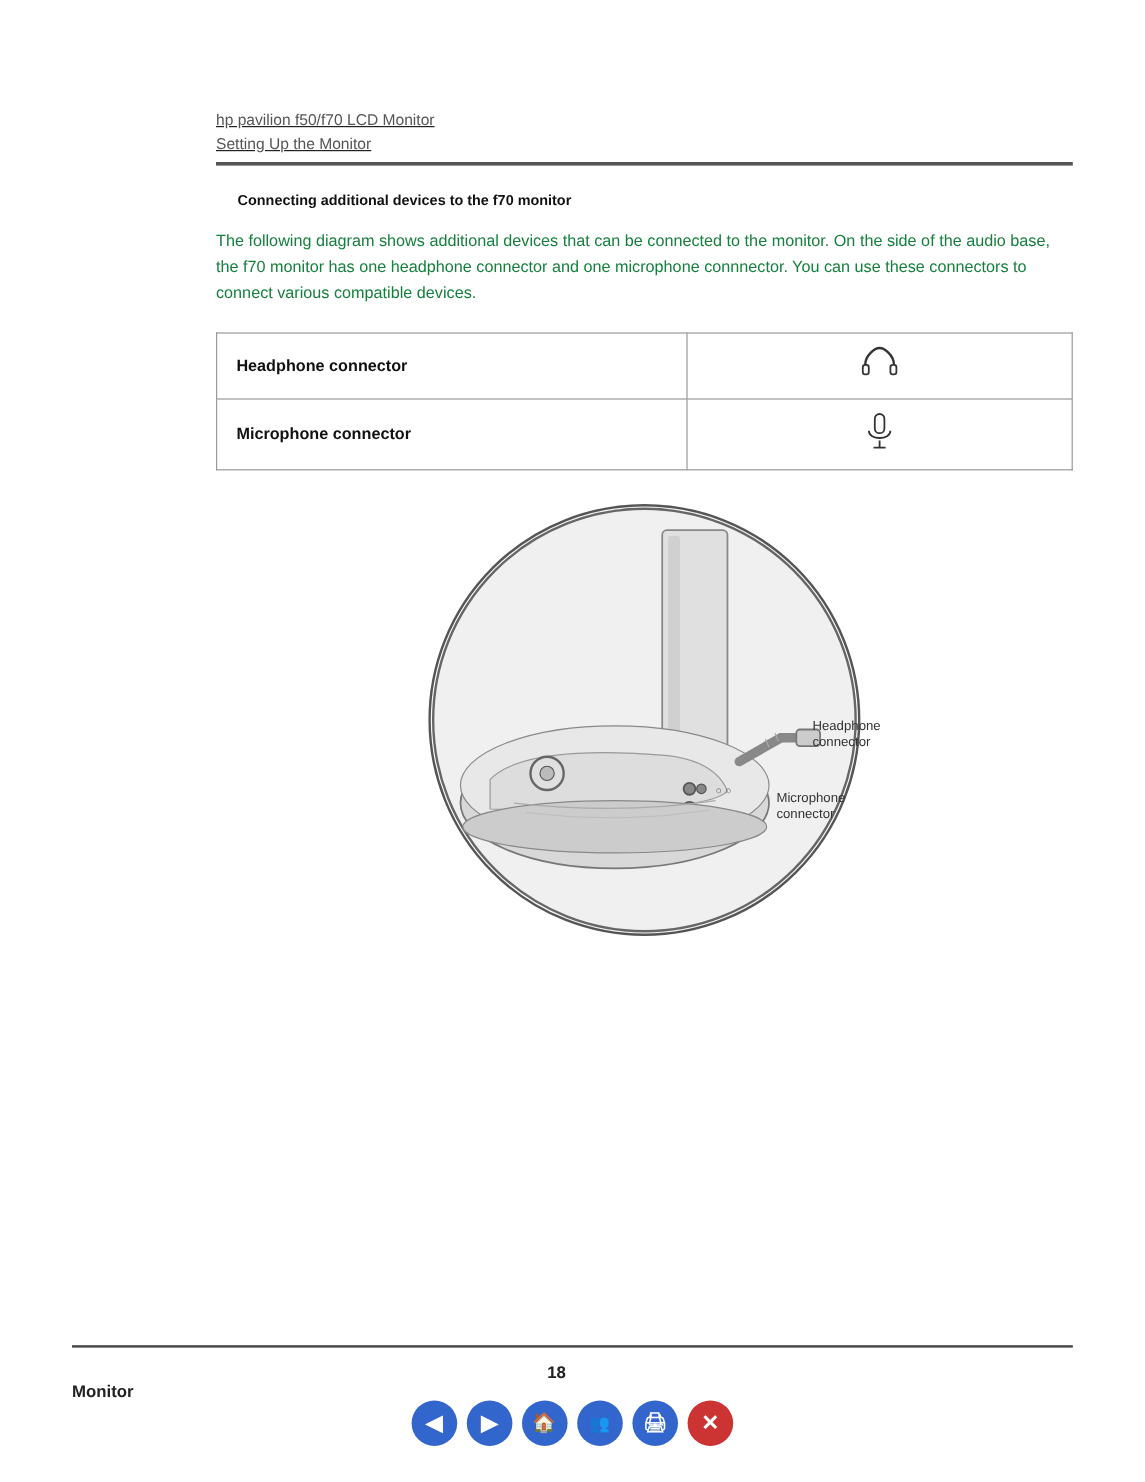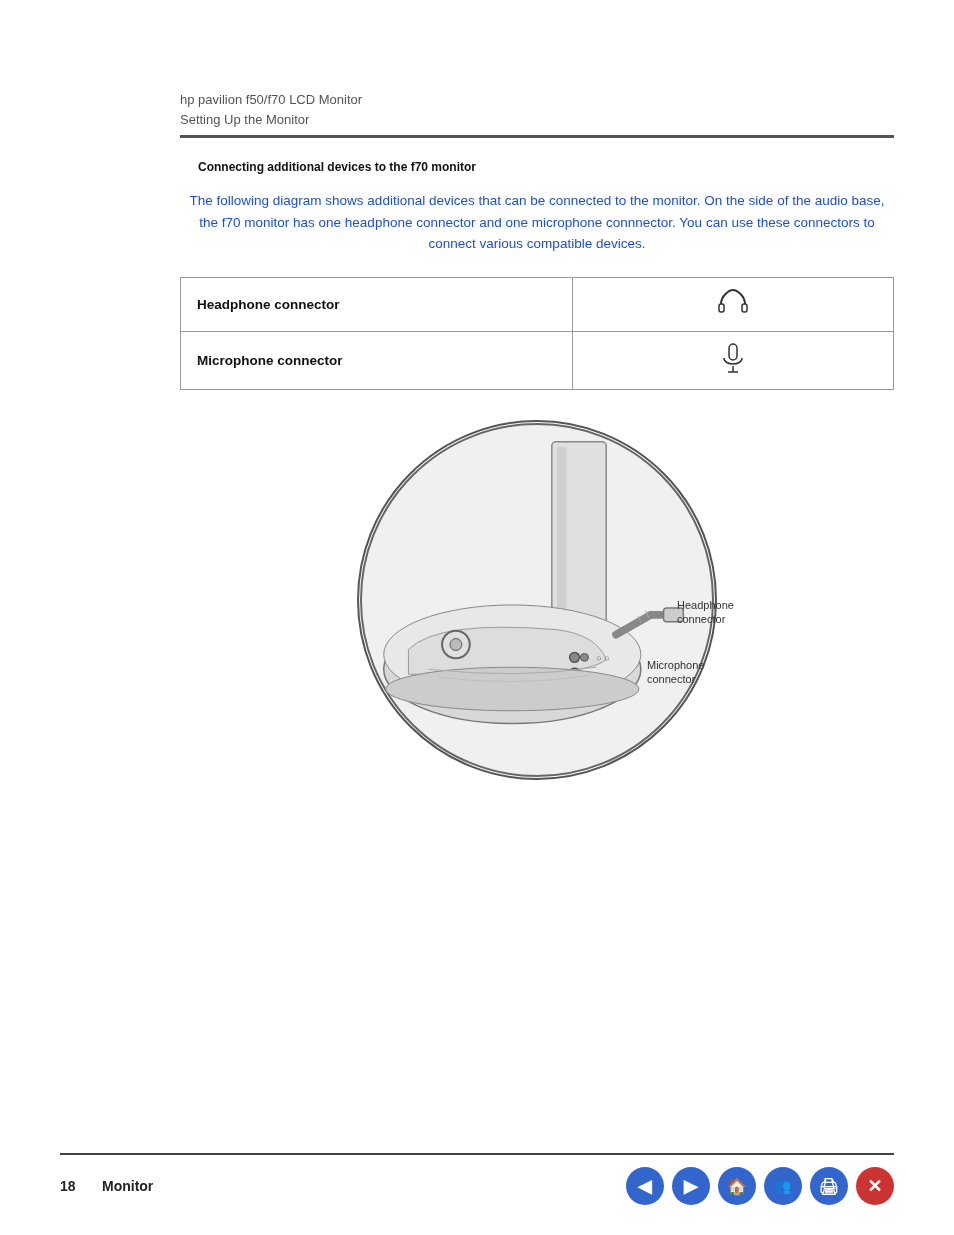--- a/index.html
+++ b/index.html
@@ -21,20 +21,21 @@
       position: relative;
       padding: 0;
     }
 
     
     .header {
       position: absolute;
       top: 90px;
       left: 180px;
       right: 60px;
+      text-decoration: underline;
     }
 
     .header-title-small {
       font-size: 13px;
       color: #555;
       line-height: 1.5;
     }
 
     .header-divider {
       border: none;
@@ -55,23 +56,22 @@
       font-size: 12px;
       font-weight: bold;
       margin-bottom: 16px;
       color: #111;
       margin-left: 18px;
     }
 
     .body-text {
       font-size: 13.5px;
       line-height: 1.6;
-      color: #1d4ed8;
+      color: #15803d;
       margin-bottom: 22px;
-      text-align: center;
     }
 
     
     .connector-table {
       width: 100%;
       border-collapse: collapse;
       margin-bottom: 30px;
       border: 1px solid #999;
     }
 
@@ -156,20 +156,21 @@
     
     .footer {
       position: absolute;
       bottom: 30px;
       left: 60px;
       right: 60px;
       display: flex;
       align-items: center;
       border-top: 2px solid #444;
       padding-top: 12px;
+      flex-direction: column;
     }
 
     .footer-page {
       font-weight: bold;
       font-size: 14px;
       margin-right: 12px;
       min-width: 30px;
     }
 
     .footer-lang {

